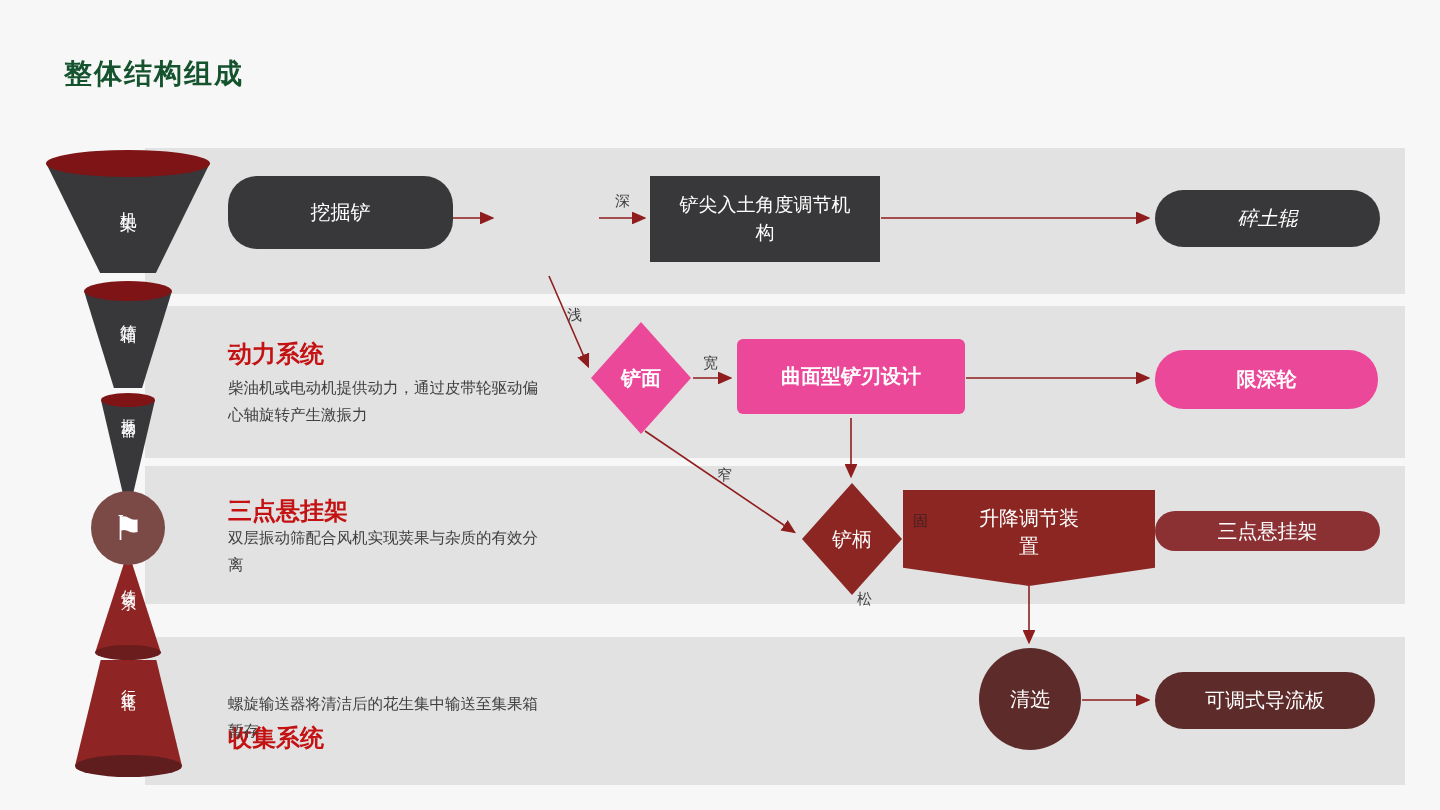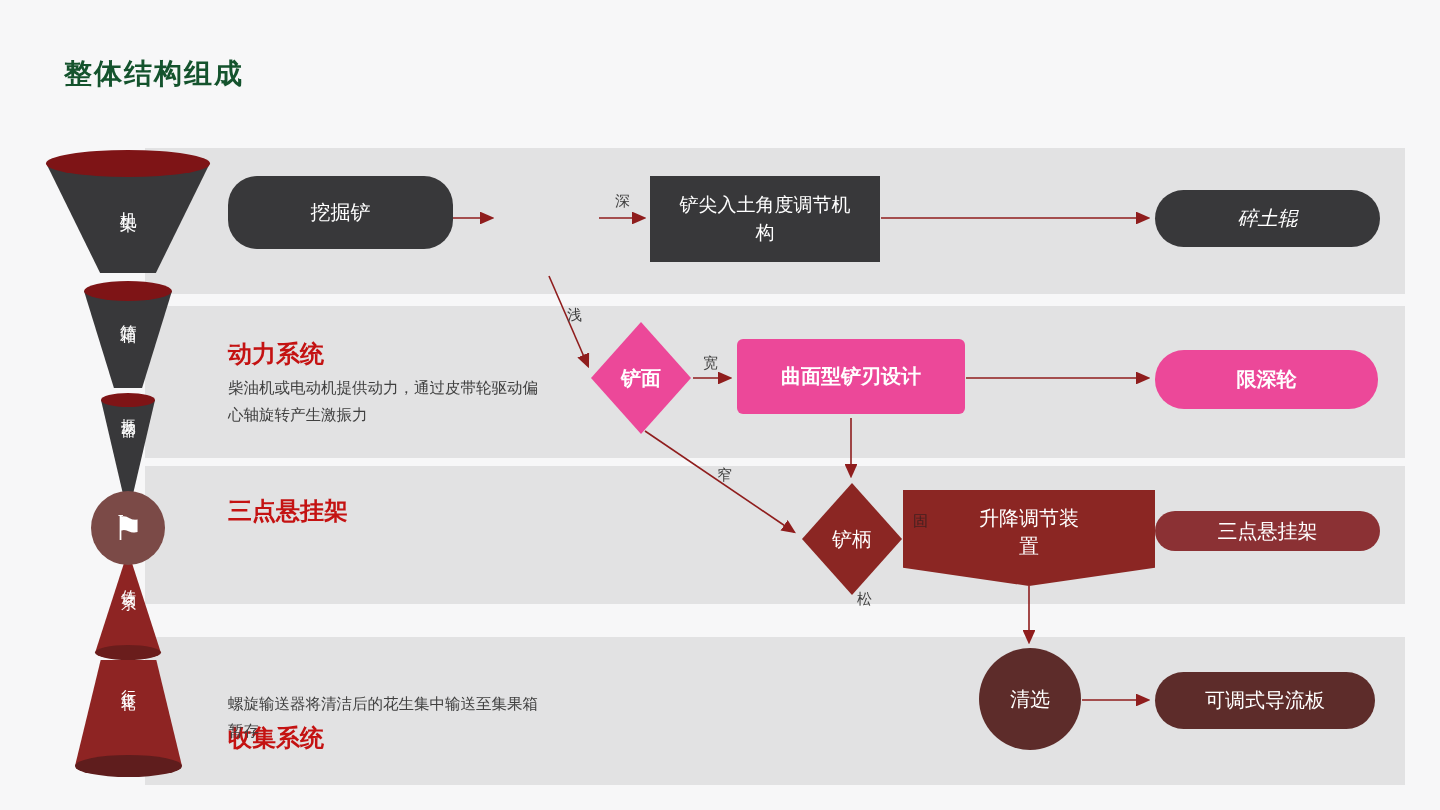--- a/index.html
+++ b/index.html
@@ -174,17 +174,18 @@
   <div class="elabel layer5" style="left:567px;top:306px;">浅</div>
   <div class="elabel layer5" style="left:703px;top:354px;">宽</div>
   <div class="elabel layer5" style="left:717px;top:466px;">窄</div>
   <div class="elabel layer5" style="left:913px;top:512px;color:#452020;">固</div>
   <div class="elabel layer5" style="left:857px;top:590px;">松</div>
 
   <div class="sec-heading layer5" style="left:228px;top:338px;">动力系统</div>
   <div class="sec-body layer5" style="left:228px;top:374px;">柴油机或电动机提供动力，通过皮带轮驱动偏心轴旋转产生激振力</div>
 
   <div class="sec-heading layer5" style="left:228px;top:495px;">三点悬挂架</div>
+  <div class="sec-body layer5" style="left:228px;top:524px;">双层振动筛配合风机实现荚果与杂质的有效分离</div>
 
   <div class="sec-heading layer5" style="left:228px;top:686px;margin-top:36px;">收集系统</div>
   <div class="sec-body layer5" style="left:228px;top:690px;">螺旋输送器将清洁后的花生集中输送至集果箱暂存</div>
 
 </div>
 
 </body></html>

